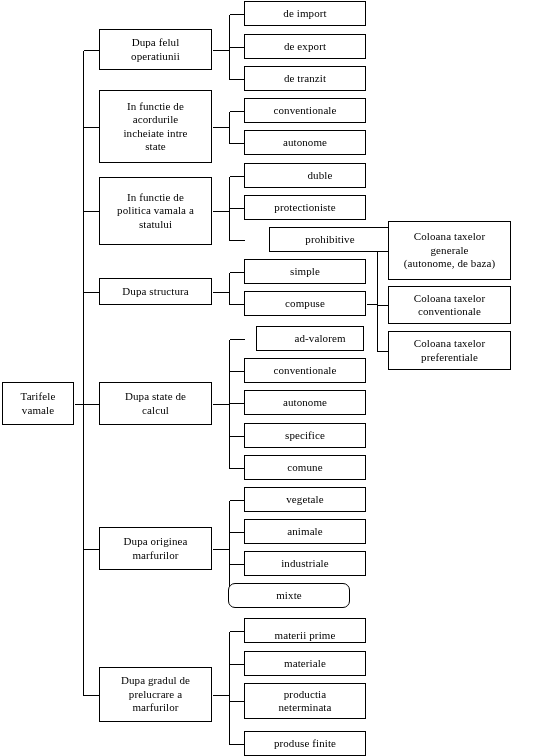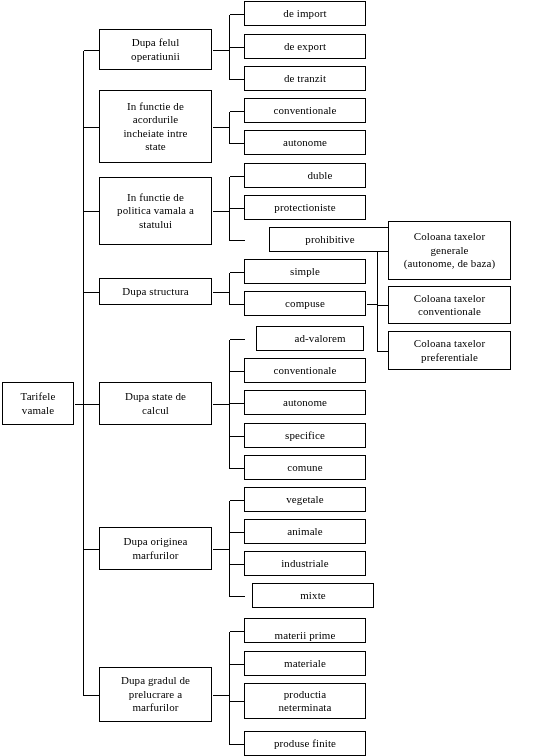--- a/index.html
+++ b/index.html
@@ -192,21 +192,21 @@
       </div>
       <div class="node-box" style="left: 244px; top: 487px; width: 122px; height: 25px;">
         <span class="node-label">vegetale</span>
       </div>
       <div class="node-box" style="left: 244px; top: 519px; width: 122px; height: 25px;">
         <span class="node-label">animale</span>
       </div>
       <div class="node-box" style="left: 244px; top: 551px; width: 122px; height: 25px;">
         <span class="node-label">industriale</span>
       </div>
-      <div class="node-box" style="left: 252px; top: 583px; width: 122px; height: 25px;">
+      <div class="node-box" style="left: 228px; top: 583px; width: 122px; height: 25px; border-radius: 7px;">
         <span class="node-label">mixte</span>
       </div>
       <div class="node-box" style="left: 99px; top: 667px; width: 113px; height: 55px;">
         <span class="node-label">Dupa gradul de
 prelucrare a
 marfurilor</span>
       </div>
       <div class="node-box" style="left: 244px; top: 618px; width: 122px; height: 25px; align-items: flex-end;">
         <span class="node-label">materii prime</span>
       </div>

